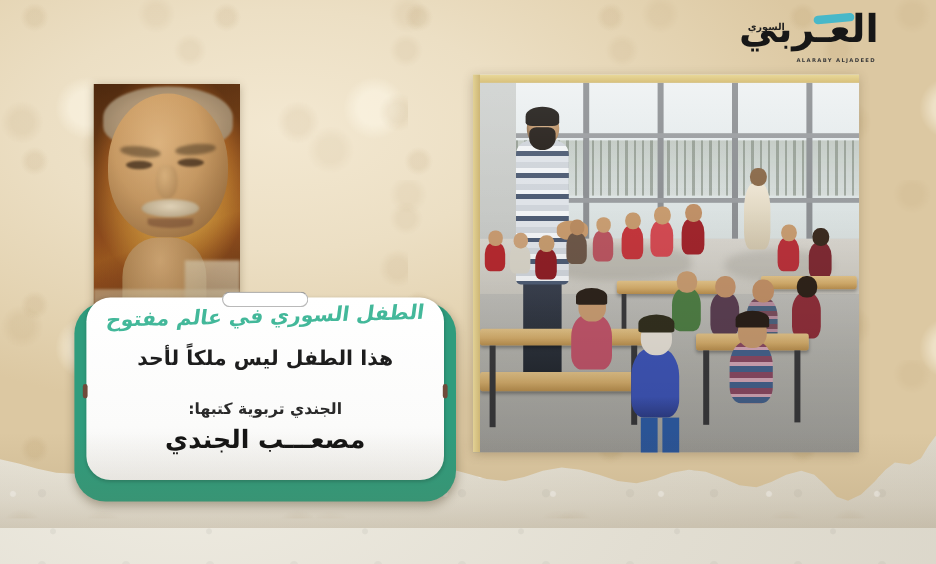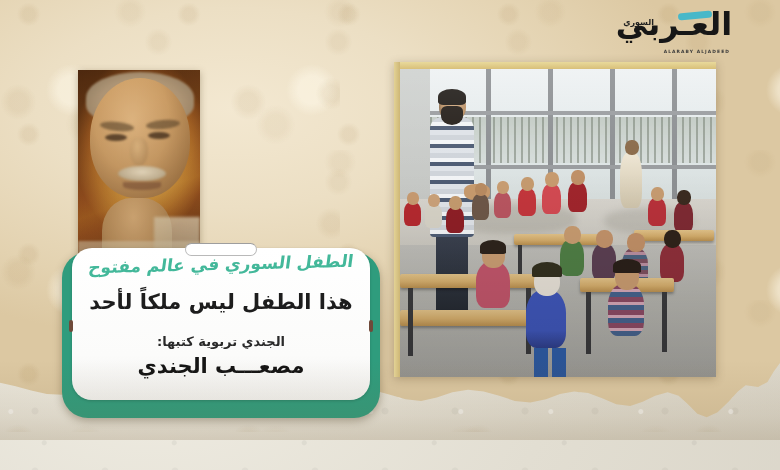--- a/index.html
+++ b/index.html
@@ -280,21 +280,21 @@
     font-size:17px;font-weight:700;
     font-family:"DejaVu Sans","Liberation Sans",sans-serif;
     transform:skewX(-9deg) rotate(-1.4deg);
     letter-spacing:-.3px;
     text-shadow:0 1px 0 rgba(255,255,255,.6);
   }
   .headline{
     position:absolute;left:0;right:0;top:42px;
     text-align:center;direction:rtl;
     color:#1d1d1d;
-    font-size:21px;font-weight:700;line-height:1.15;
+    font-size:17px;font-weight:700;line-height:1.15;
     letter-spacing:-.2px;
   }
   .subline{
     position:absolute;left:0;right:0;top:86px;
     text-align:center;direction:rtl;
     color:#2a2a2a;font-size:13px;font-weight:600;
   }
   .author{
     position:absolute;left:0;right:0;top:106px;
     text-align:center;direction:rtl;

